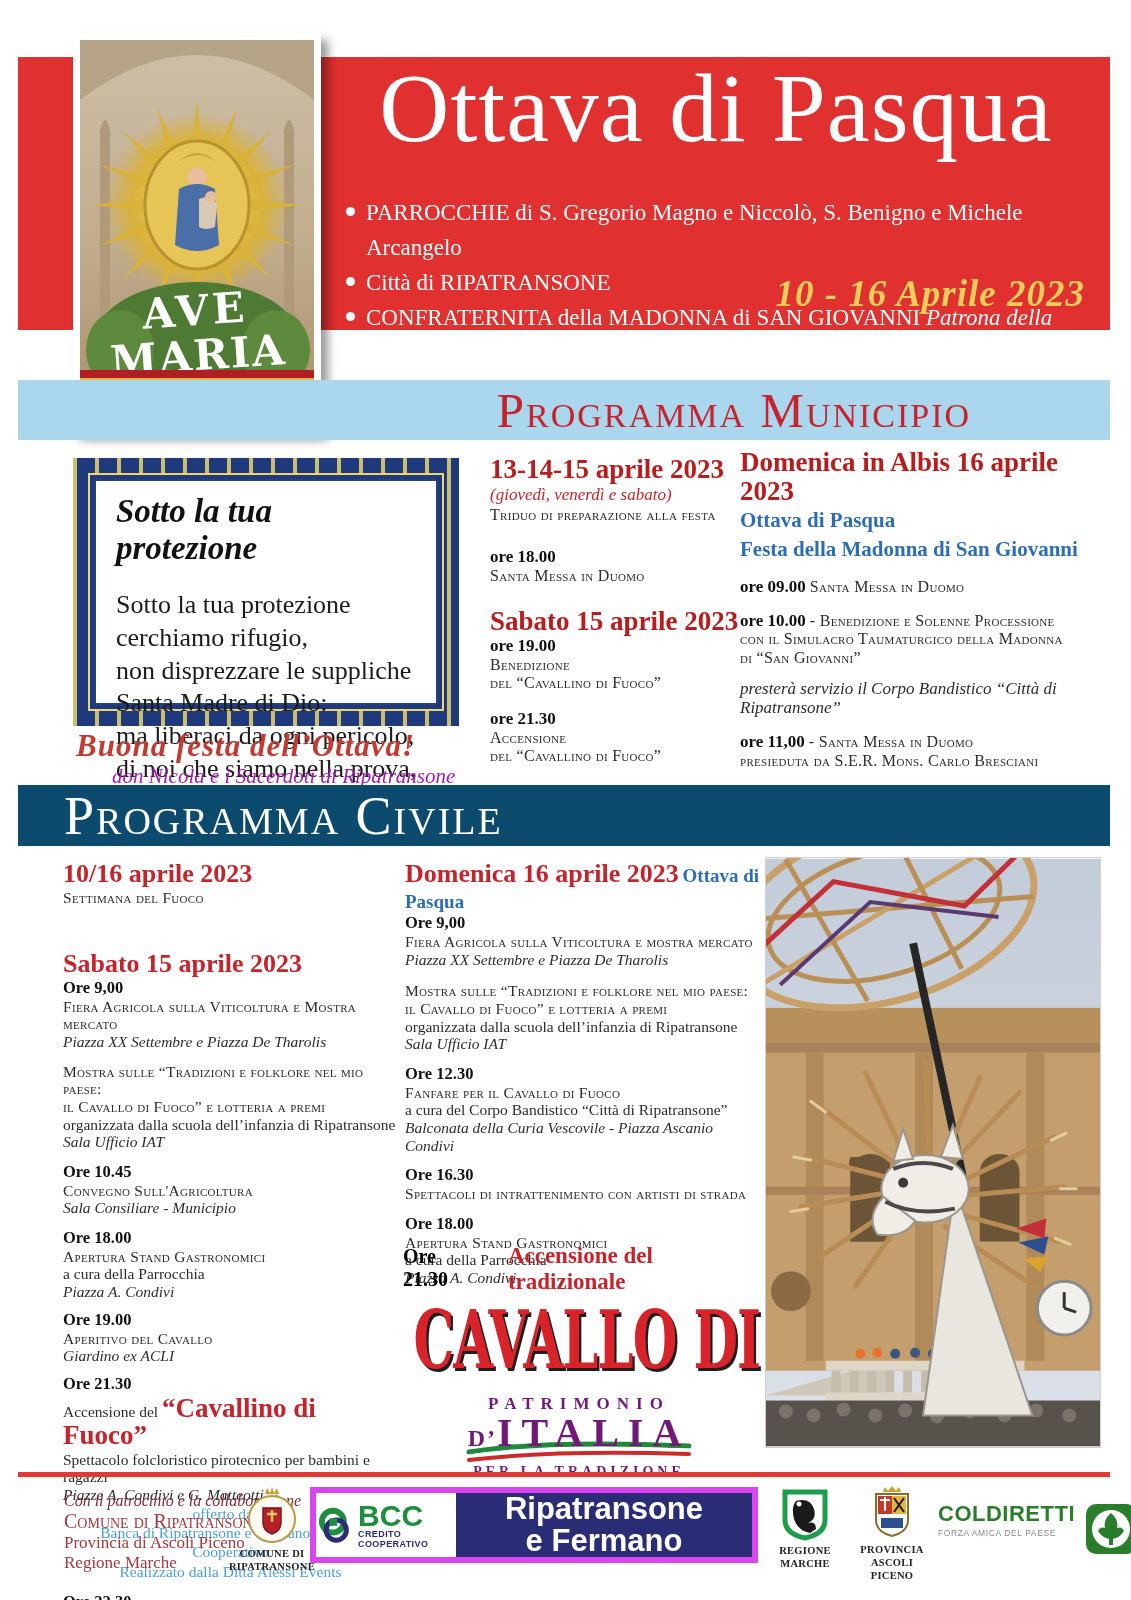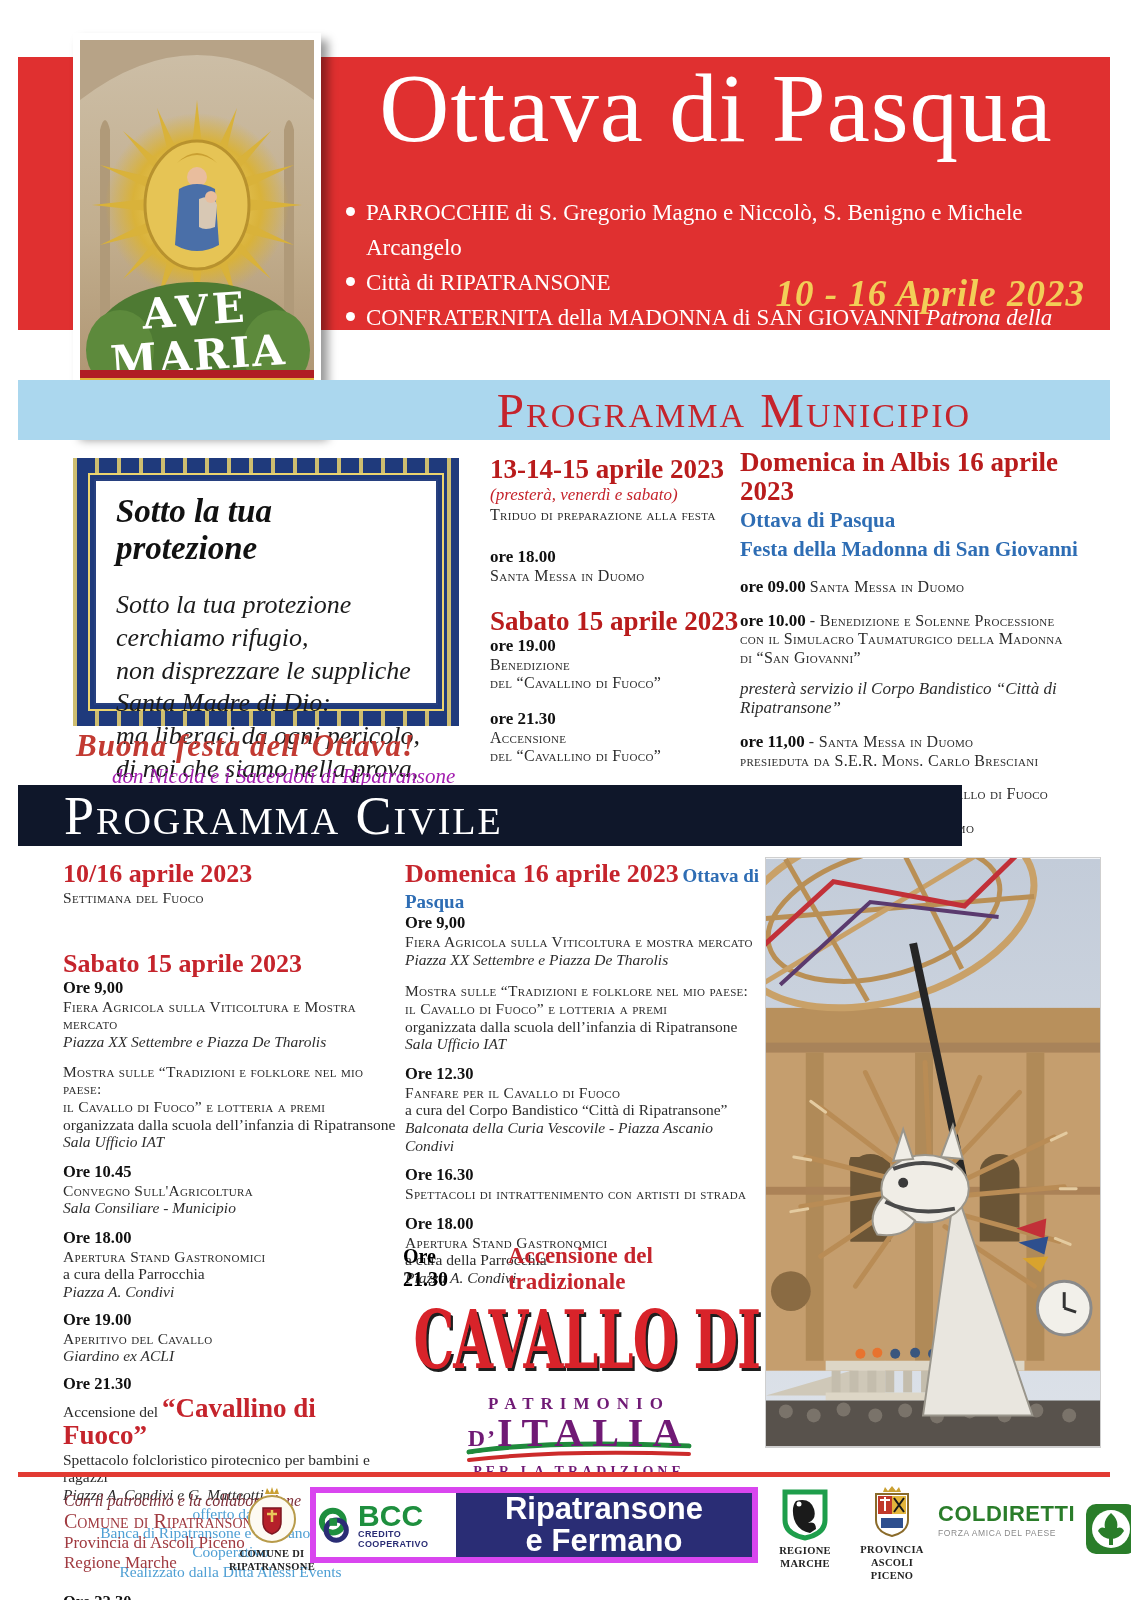--- a/index.html
+++ b/index.html
@@ -26,36 +26,36 @@
     color:#c5242c; font-variant:small-caps; font-size:49px; letter-spacing:2px; }
 
   
   .prayer-box { position:absolute; left:73px; top:458px; width:386px; height:268px;
     background:#1f3a7c; padding:15px;
     background-image:repeating-linear-gradient(90deg, rgba(236,212,110,.85) 0 4px, rgba(31,58,124,0) 4px 22px);
     background-size:100% 6px, 100% 100%; background-repeat:repeat-y; }
   .prayer-frame { width:100%; height:100%; background:#1f3a7c; border:2px solid #ecd46e; padding:4px; }
   .prayer-inner { width:100%; height:100%; background:#fff; border:2px solid #27407f; padding:12px 16px 8px 20px; }
   .prayer-title { font-size:33px; font-weight:bold; font-style:italic; color:#111; margin-bottom:22px; }
-  .prayer-line { font-size:26px; font-style:italic; color:#1b1b1b; line-height:1.26; }
+  .prayer-line { font-size:26px; color:#1b1b1b; line-height:1.26; }
   .greeting-1 { position:absolute; left:76px; top:728px; color:#c23a32; font-size:31px; font-style:italic; font-weight:bold; letter-spacing:1px; }
   .greeting-2 { position:absolute; left:112px; top:764px; color:#a21caf; font-size:21px; font-style:italic; }
 
   .sched { position:absolute; color:#2c2c2c; font-size:16px; line-height:1.16; }
   .rel-col1 { left:490px; top:455px; width:250px; }
   .rel-col2 { left:740px; top:448px; width:365px; }
   .redh { color:#b91c1c; font-weight:bold; font-size:27px; line-height:1.08; }
   .redh-it { color:#c5242c; font-style:italic; font-size:17px; line-height:1.3; }
   .blueh { color:#2e6db4; font-weight:bold; font-size:21px; line-height:1.35; }
   .tm { font-weight:bold; font-size:17px; color:#101010; }
   .sc { font-variant:small-caps; letter-spacing:.3px; }
   .it { font-style:italic; } .gap10 { height:10px; } .gap12 { height:12px; } .gap14 { height:14px; } .gap16 { height:16px; } .gap22 { height:22px; }
 
   
-  .civ-band { position:absolute; left:18px; top:785px; width:944px; height:61px; background:#0f172a; }
+  .civ-band { position:absolute; left:18px; top:785px; width:1092px; height:61px; background:#0c4a6e; }
   .civ-band .band-title { position:absolute; left:46px; top:0px; color:#fff; font-variant:small-caps; font-size:54px; letter-spacing:2px; }
   .civ-colA { left:63px; top:860px; width:335px; font-size:15.5px; line-height:1.14; }
   .civ-colB { left:405px; top:860px; width:360px; font-size:15.5px; line-height:1.14; }
   .redh2 { color:#c5242c; font-weight:bold; font-size:26px; line-height:1.1; }
   .tm2 { font-weight:bold; font-size:16.5px; color:#101010; }
   .lb { color:#4e9fd4; text-align:center; font-size:15.5px; line-height:1.25; }
   .cavallino-line { line-height:1; margin:1px 0 2px 0; }
   .cavallino-red { color:#c5242c; font-weight:bold; font-size:27px; }
 
   .big-block { position:absolute; left:395px; top:1243px; width:368px; }
@@ -185,21 +185,21 @@
         <div class="prayer-line">di noi che siamo nella prova,</div>
         <div class="prayer-line">o Vergine gloriosa e benedetta.</div>
       </div>
     </div>
   </div>
   <div class="greeting-1">Buona festa dell’Ottava!</div>
   <div class="greeting-2">don Nicola e i Sacerdoti di Ripatransone</div>
 
   <div class="sched rel-col1">
     <div class="redh">13-14-15 aprile 2023</div>
-    <div class="redh-it">(presterà, venerdì e sabato)</div>
+    <div class="redh-it">(giovedì, venerdì e sabato)</div>
     <div class="sc">Triduo di preparazione alla festa</div>
     <div class="gap22"></div>
     <div class="tm">ore 18.00</div>
     <div class="sc">Santa Messa in Duomo</div>
     <div class="gap22"></div>
     <div class="redh">Sabato 15 aprile 2023</div>
     <div class="tm">ore 19.00</div>
     <div class="sc">Benedizione</div>
     <div class="sc">del “Cavallino di Fuoco”</div>
     <div class="gap16"></div>

